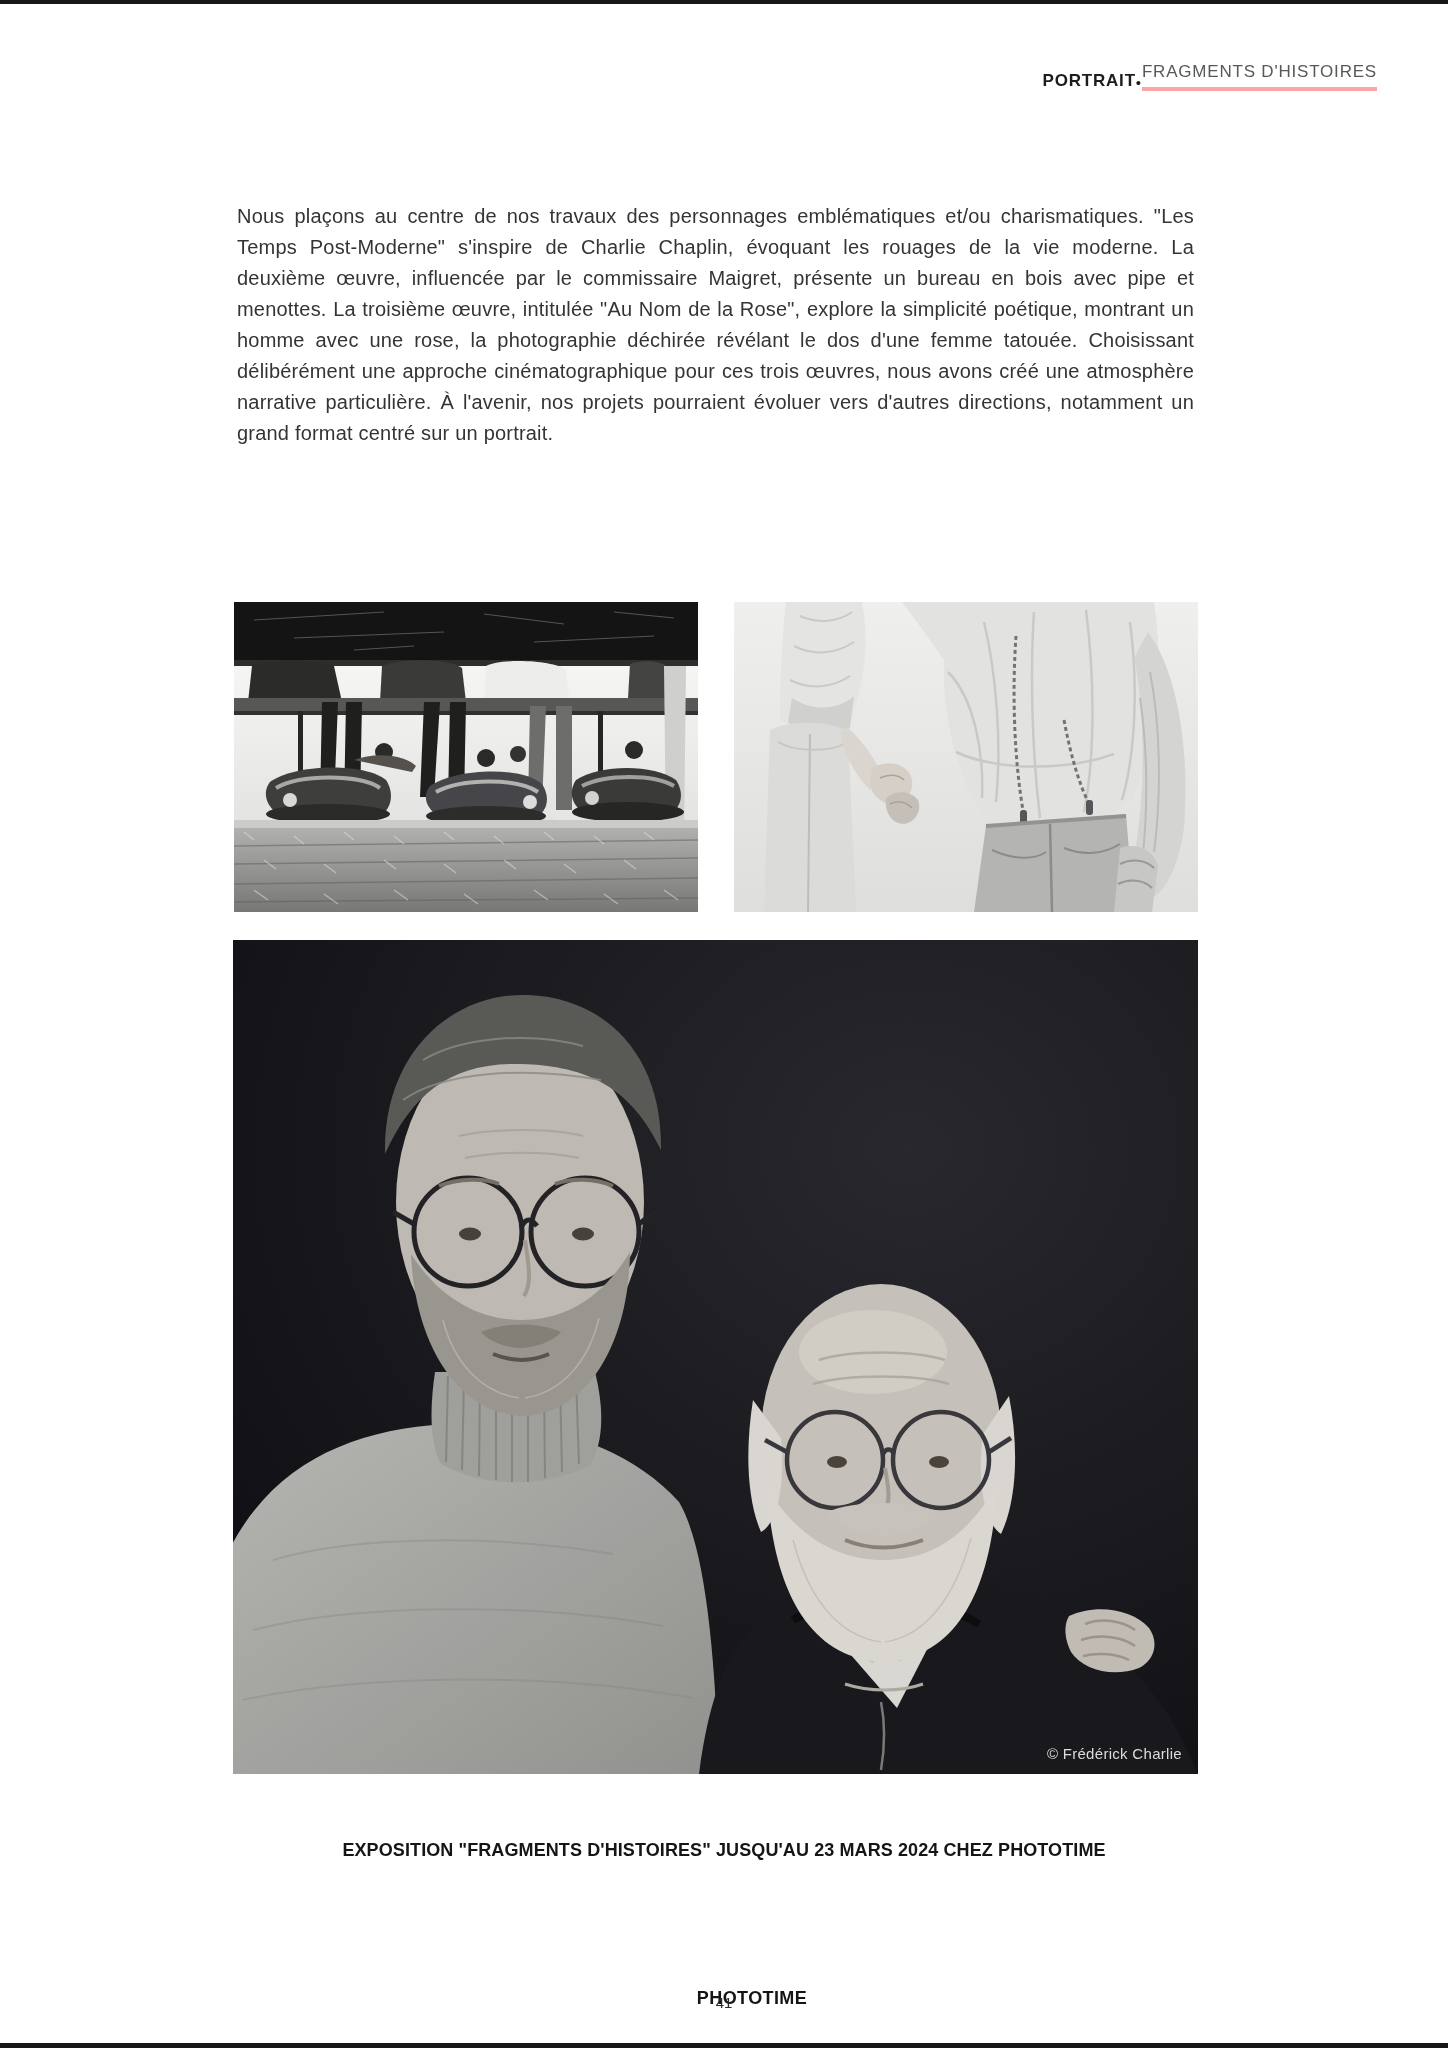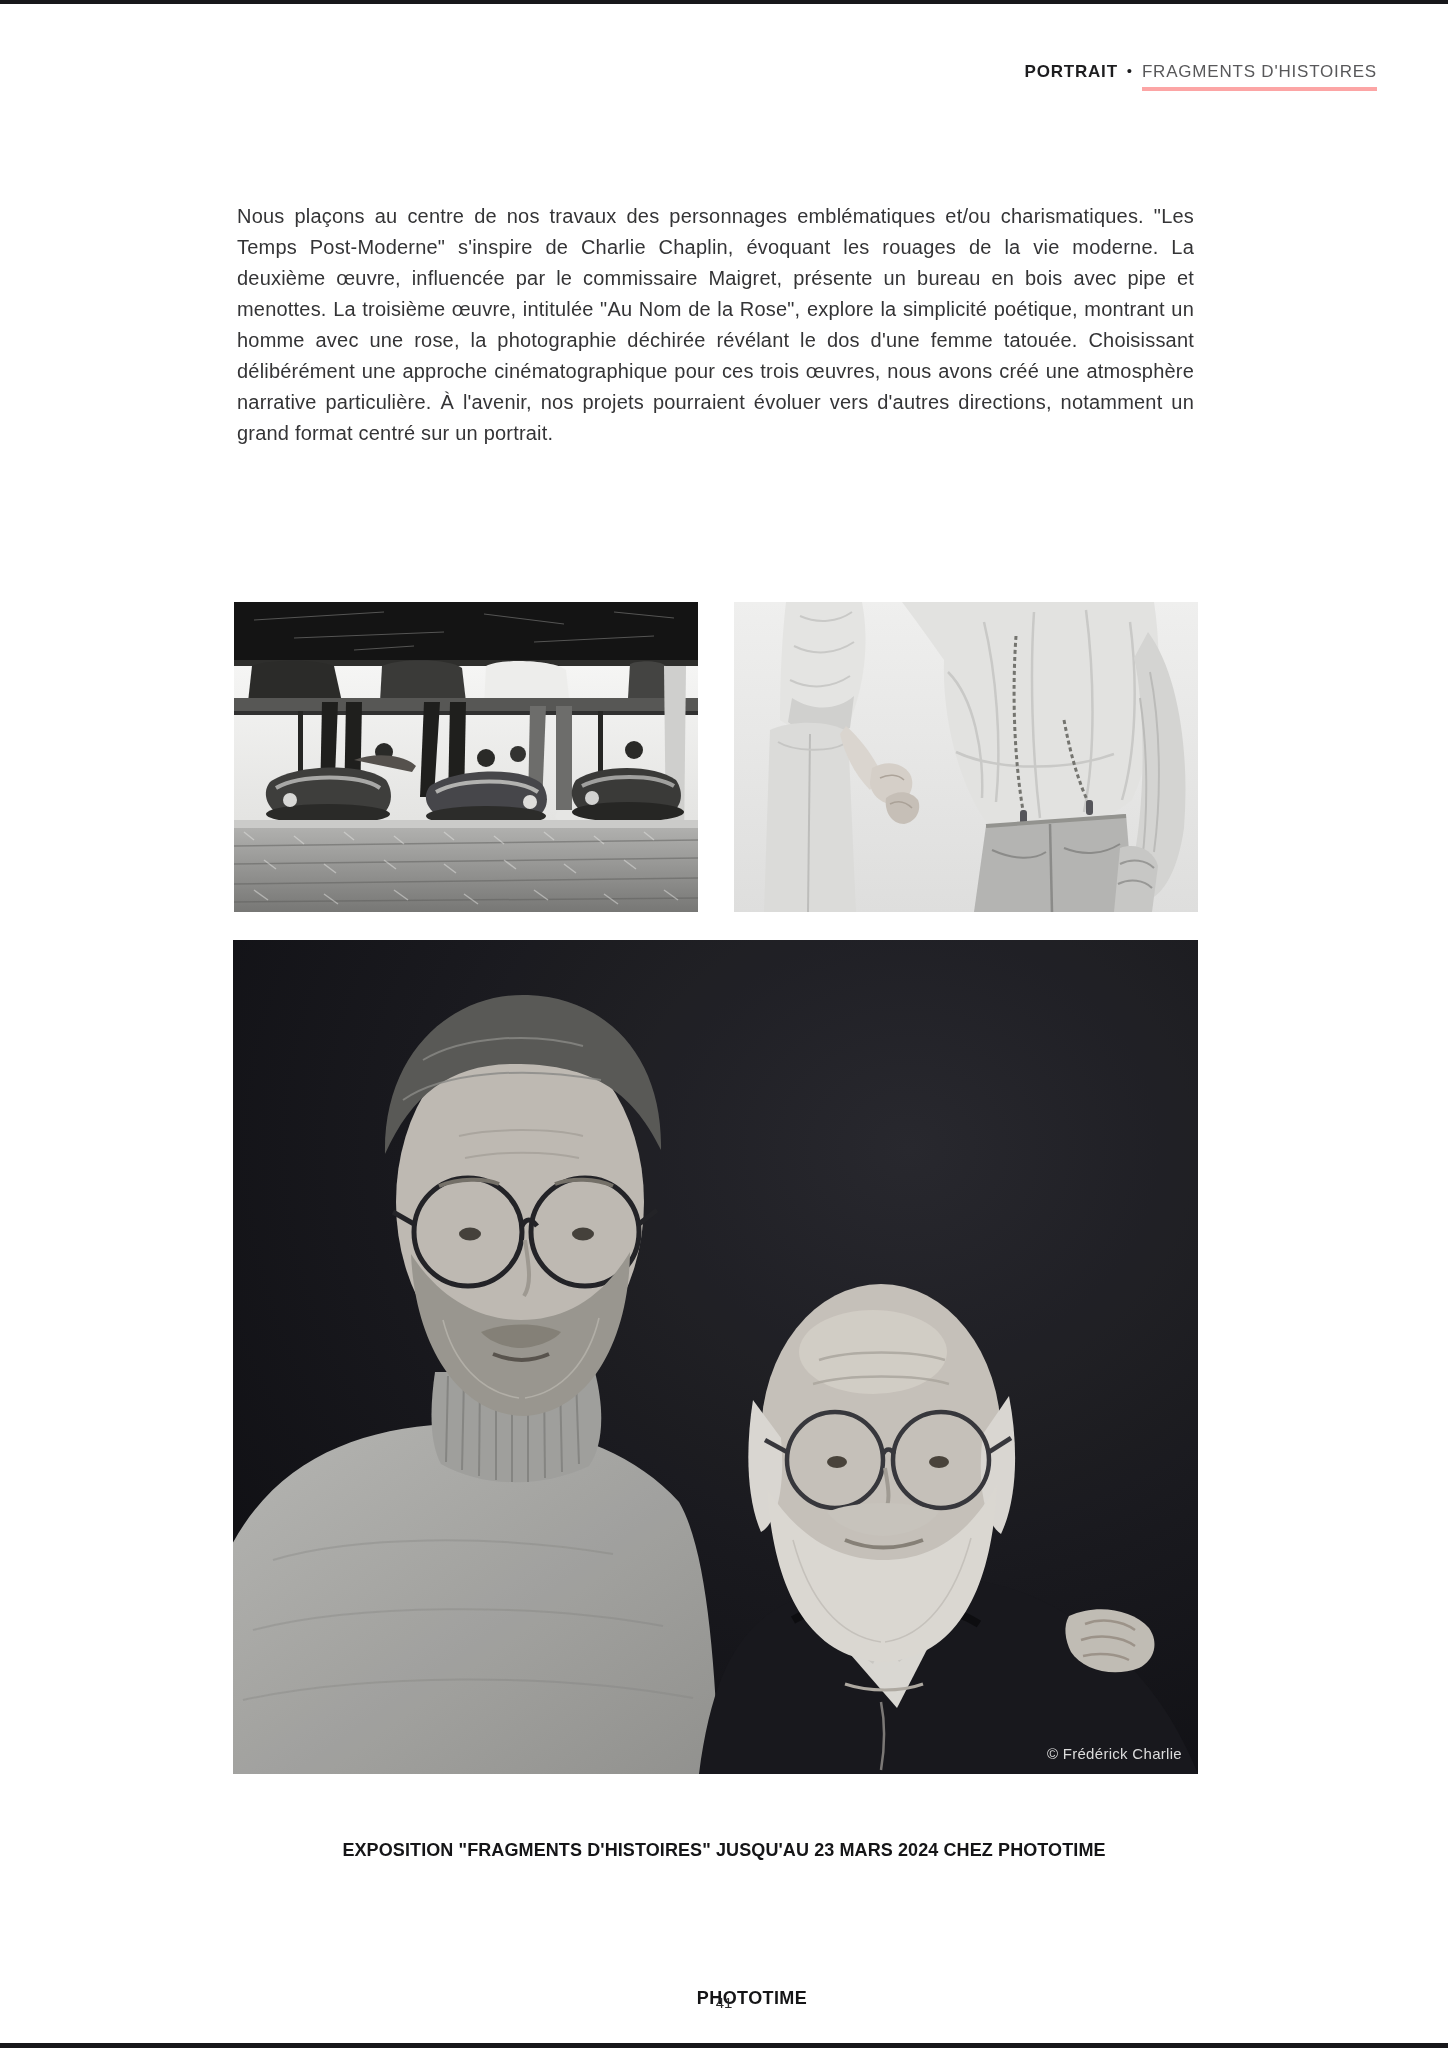--- a/index.html
+++ b/index.html
@@ -11,21 +11,21 @@
     overflow:hidden;
   }
   .edge-bar{position:absolute;left:0;width:1448px;background:#17171a;}
   .edge-bar.top{top:0;height:4px;}
   .edge-bar.bottom{bottom:0;height:5px;}
 
   
   .running-header{
     position:absolute;top:62px;right:71px;
     font-size:17px;letter-spacing:0.8px;
-    display:flex;align-items:flex-start;gap:9px;
+    display:flex;align-items:flex-end;gap:0;
     white-space:nowrap;
   }
   .running-header .section{font-weight:bold;color:#1d1d1f;}
   .running-header .dot{color:#1d1d1f;font-size:15px;}
   .running-header .issue-title{
     color:#58585a;
     border-bottom:4px solid #fca5a5;
     padding-bottom:5px;
   }
 

